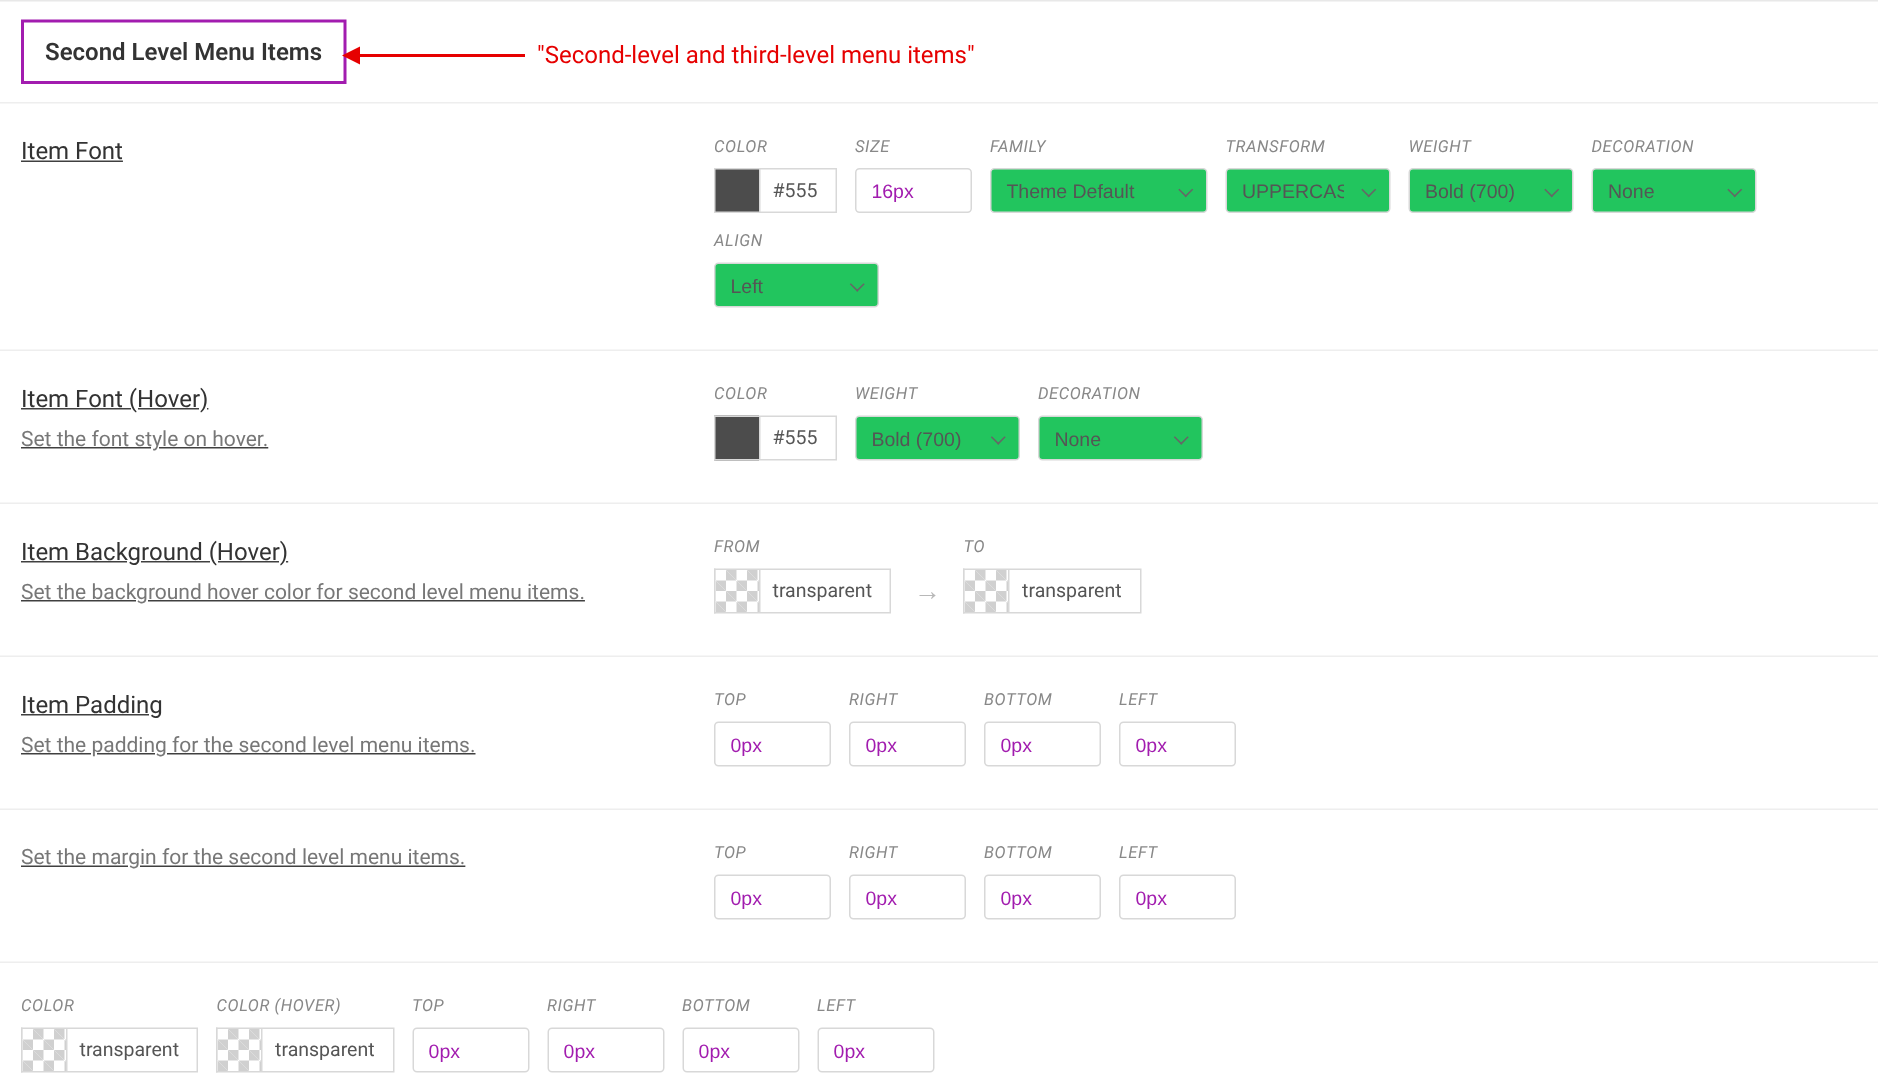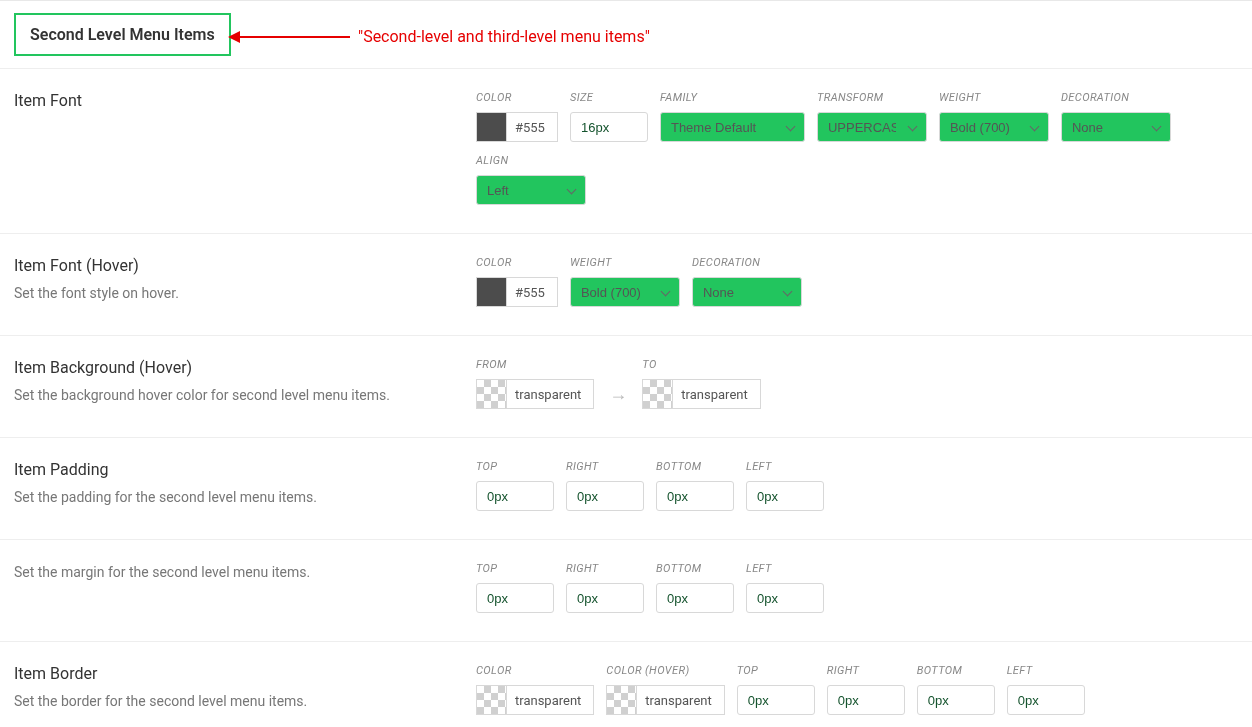--- a/index.html
+++ b/index.html
@@ -12,21 +12,21 @@
   }
   .container { padding: 0; }
 
   .section-header {
     padding: 12px 14px;
     border-top: 1px solid #e8e8e8;
     position: relative;
   }
   .section-title-box {
     display: inline-block;
-    border: 2px solid #22c55e;
+    border: 2px solid #a21caf;
     padding: 10px 14px;
     font-size: 16px;
     font-weight: 600;
     color: #333;
   }
   .annotation {
     position: absolute;
     left: 230px;
     top: 26px;
     display: flex;
@@ -60,20 +60,21 @@
   .annotation-text { white-space: nowrap; }
 
   .row {
     display: flex;
     border-top: 1px solid #eee;
     padding: 22px 14px 28px 14px;
   }
   .row-left {
     width: 462px;
     flex-shrink: 0;
+    text-decoration: underline;
   }
   .row-title {
     font-size: 16px;
     color: #333;
     margin-bottom: 8px;
   }
   .row-desc {
     font-size: 14px;
     color: #777;
     line-height: 1.5;
@@ -123,21 +124,21 @@
     display:flex;
     align-items:center;
     min-width:40px;
   }
   .text-input {
     height:30px;
     border:1px solid #d8d8d8;
     border-radius:3px;
     padding: 0 10px;
     font-size: 13px;
-    color:#14532d;
+    color:#a21caf;
     width:78px;
     background:#fff;
   }
   .select-input {
     height:30px;
     border:1px solid #d8d8d8;
     border-radius:3px;
     padding: 0 30px 0 10px;
     font-size: 13px;
     color:#555;
@@ -358,24 +359,20 @@
         <input class="text-input" value="0px" style="">
         </div>
       <div class="field">
           <span class="field-label">LEFT</span>
         <input class="text-input" value="0px" style="">
         </div>
     </div>
   </div>
 
   <div class="row">
-    <div class="row-left">
-      <div class="row-title">Item Border</div>
-      <div class="row-desc">Set the border for the second level menu items.</div>
-    </div>
     <div class="row-right">
       <div class="field">
         <span class="field-label">COLOR</span>
         <div class="color-group">
           <div class="color-swatch checker"></div>
           <div class="color-text">transparent</div>
         </div>
       </div>
       <div class="field">
         <span class="field-label">COLOR (HOVER)</span>

